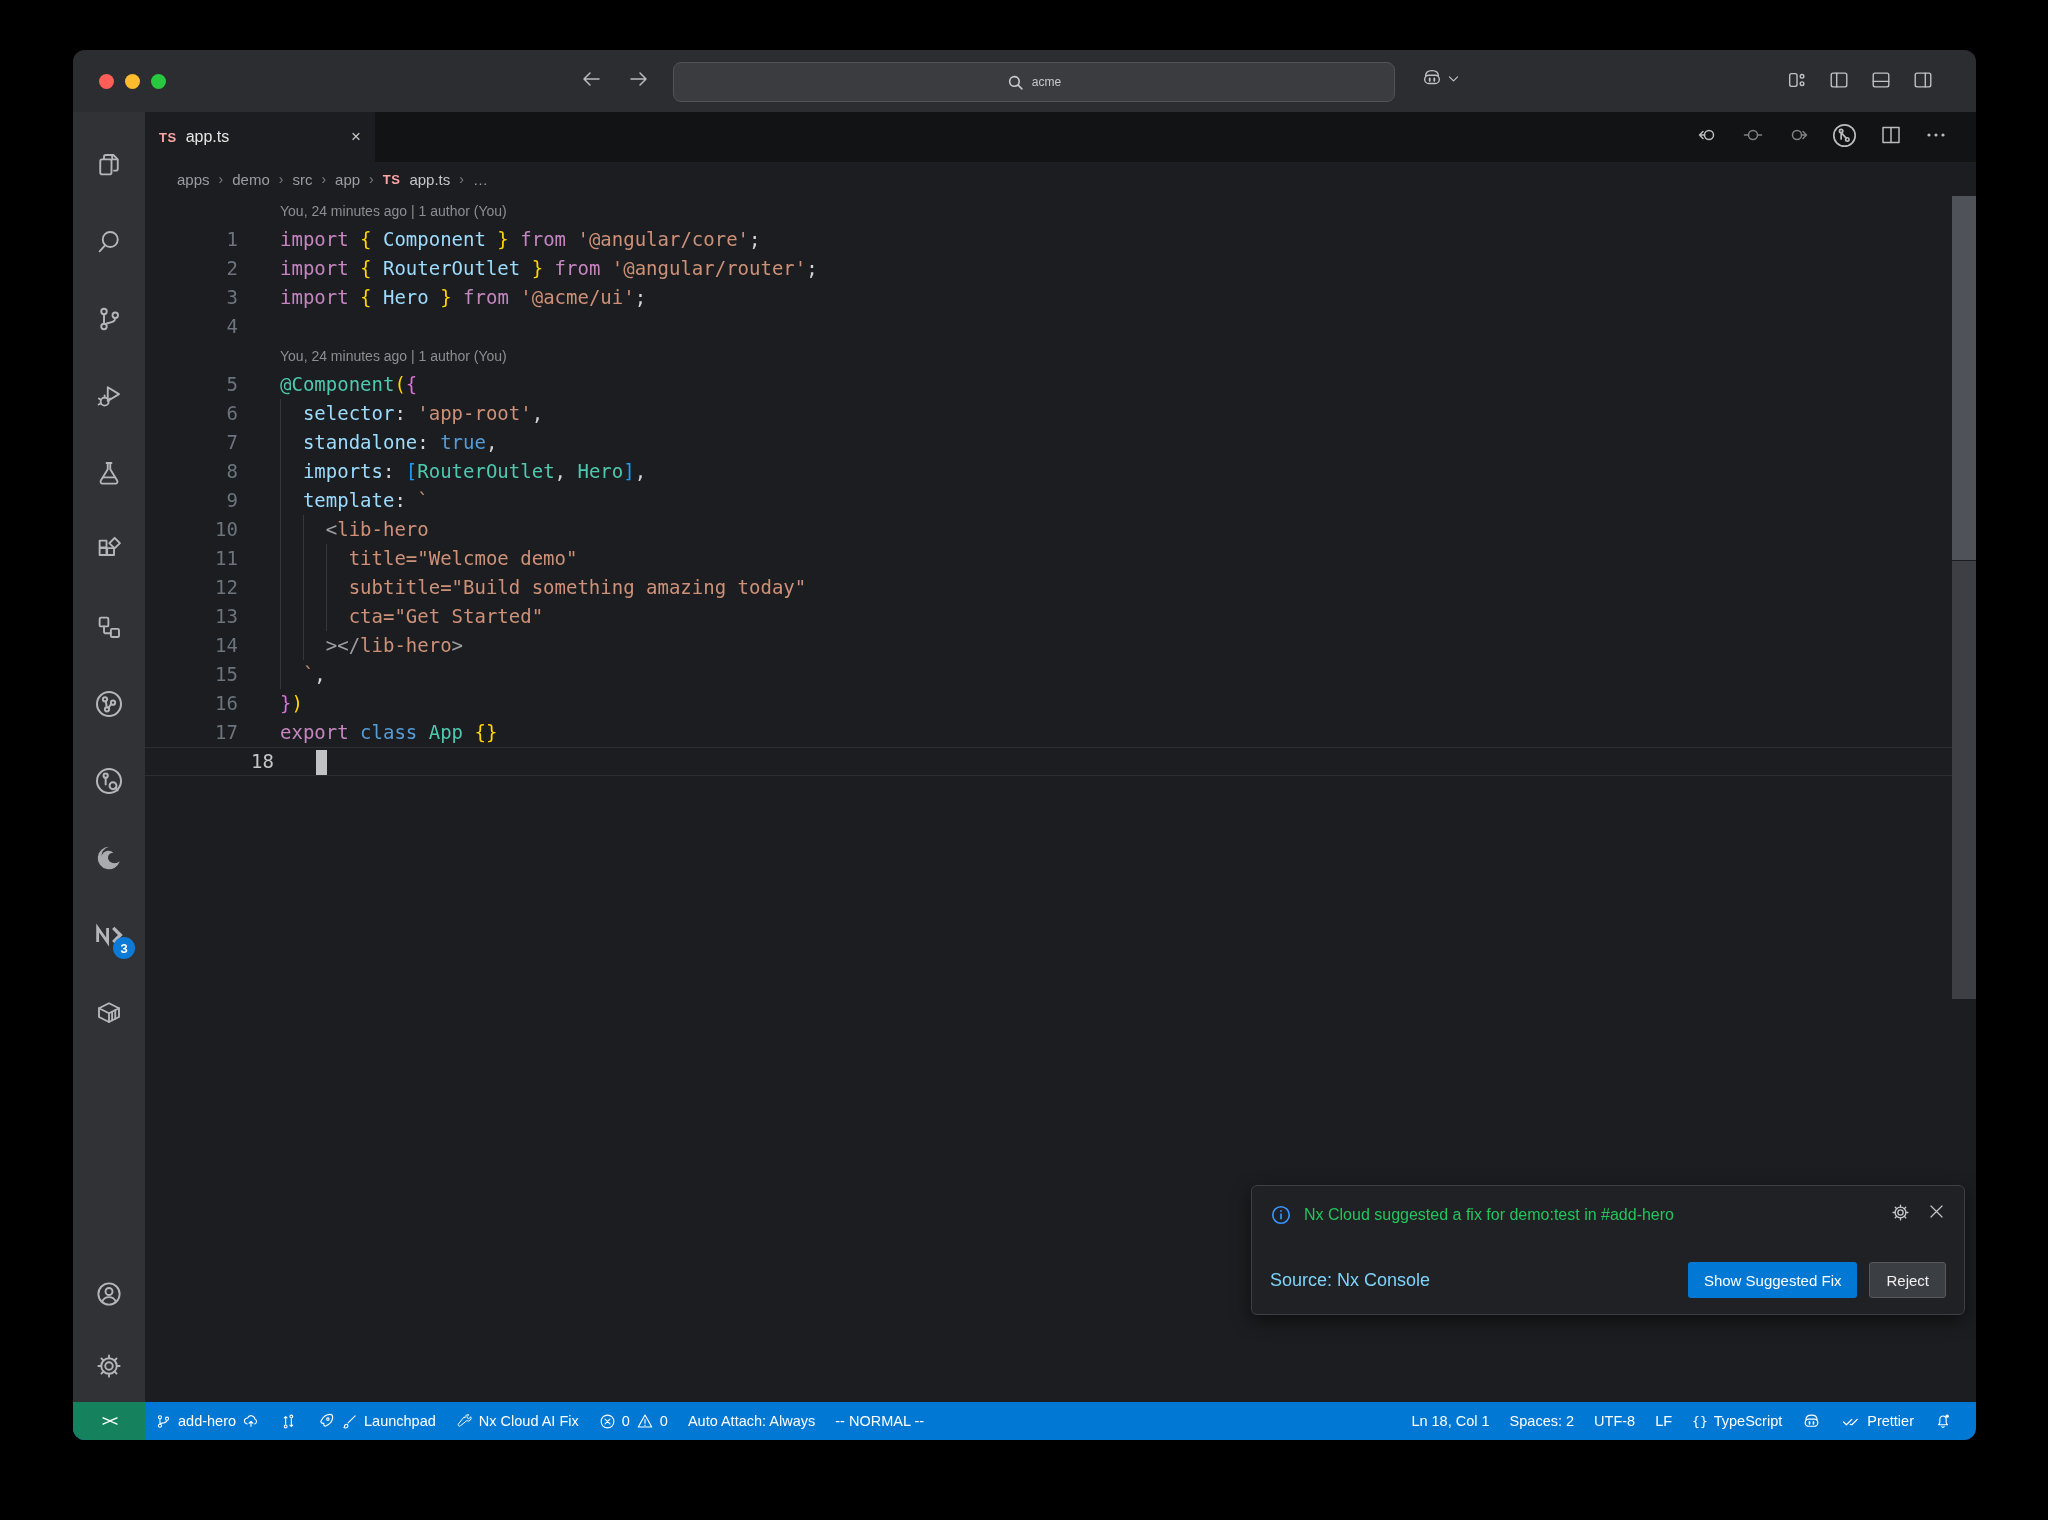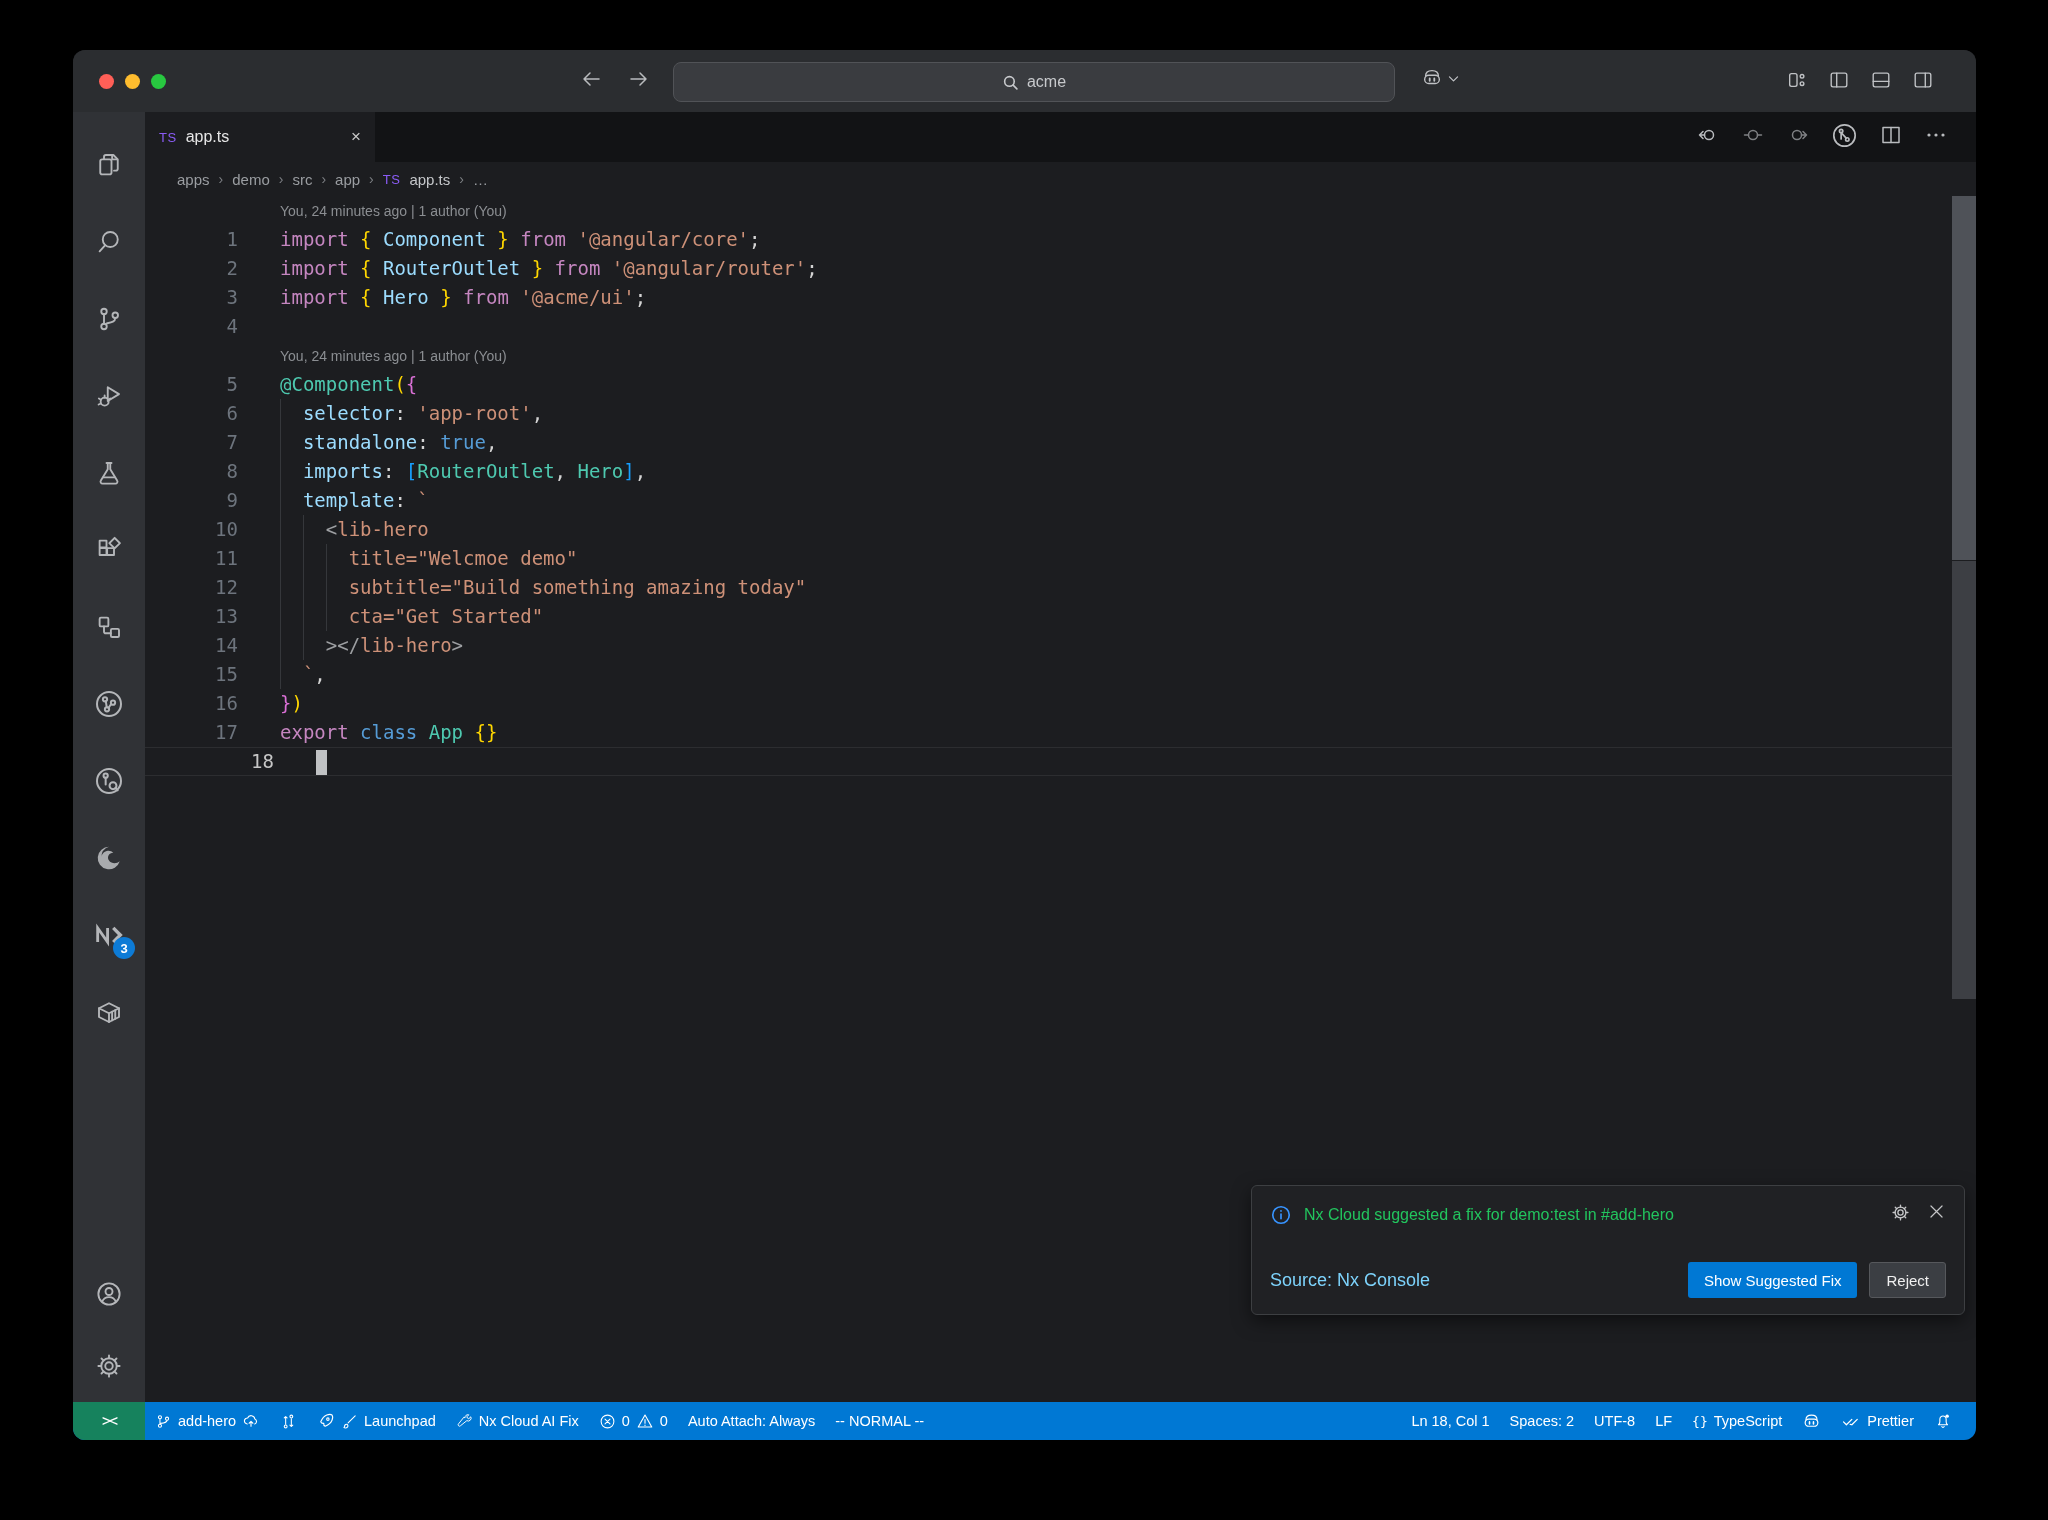--- a/index.html
+++ b/index.html
@@ -8,36 +8,36 @@
   .window{position:absolute;left:73px;top:50px;width:1903px;height:1390px;background:#1c1d20;
           border-radius:12px;overflow:hidden;display:flex;flex-direction:column;}
   
   .titlebar{position:relative;height:62px;flex:0 0 62px;background:#2b2d30;}
   .lights{position:absolute;left:26px;top:24px;display:flex;gap:11px;}
   .light{width:15px;height:15px;border-radius:50%;}
   .navarrows{position:absolute;left:505px;top:16px;display:flex;gap:22px;color:#b9bbbe;}
   .navbtn{width:26px;height:26px;display:flex;align-items:center;justify-content:center;}
   .searchbox{position:absolute;left:600px;top:12px;width:720px;height:38px;background:#3a3c40;
              border:1px solid #515357;border-radius:8px;display:flex;align-items:center;
-             justify-content:center;gap:8px;color:#c7c9cc;font-size:16px;}
+             justify-content:center;gap:8px;color:#c7c9cc;font-size:12px;}
   .copilot-menu{position:absolute;left:1348px;top:17px;display:flex;align-items:center;gap:4px;color:#c0c2c5;}
   .tb-icons{position:absolute;right:42px;top:19px;display:flex;gap:20px;color:#c0c2c5;}
   
   .main{flex:1;display:flex;min-height:0;}
   .activitybar{width:72px;flex:0 0 72px;background:#303236;display:flex;flex-direction:column;align-items:center;padding-top:14px;}
   .ab-top{display:flex;flex-direction:column;align-items:center;flex:1;}
   .ab-item{position:relative;width:48px;height:77px;display:flex;align-items:center;justify-content:center;color:#b4b6b9;}
   .ab-item.short{height:72px;}
   .badge{position:absolute;right:-2px;bottom:14px;min-width:22px;height:22px;border-radius:11px;background:#0d7bd6;
          color:#fff;font-size:13px;font-weight:bold;display:flex;align-items:center;justify-content:center;}
   
   .editorcol{flex:1;display:flex;flex-direction:column;position:relative;min-width:0;}
   .tabbar{height:50px;flex:0 0 50px;background:#121315;display:flex;align-items:stretch;position:relative;}
   .tab{width:202px;background:#1c1d20;display:flex;align-items:center;padding:0 14px;gap:9px;color:#e6e6e6;font-size:16px;}
-  .ts-badge{color:#8b5cf6;font-weight:normal;font-size:13px;letter-spacing:.5px;}
+  .ts-badge{color:#fca5a5;font-weight:bold;font-size:13px;letter-spacing:.5px;}
   .tab-close{margin-left:auto;color:#c9c9c9;font-size:17px;}
   .editor-actions{position:absolute;right:28px;top:0;height:50px;display:flex;align-items:center;gap:21px;color:#b9bbbe;}
   .breadcrumb{height:34px;flex:0 0 34px;display:flex;align-items:center;padding-left:32px;gap:9px;
               color:#9a9da1;font-size:15px;background:#1c1d20;}
   .crumb-sep{color:#7c7f83;font-size:14px;}
   
   .codearea{position:relative;flex:1;overflow:hidden;background:#1c1d20;}
   .crow{display:flex;height:29px;line-height:29px;font-family:"DejaVu Sans Mono",monospace;font-size:19px;white-space:pre;padding-left:23px;}
   .crow.active{border-top:1px solid #2c2d30;border-bottom:1px solid #2c2d30;height:27px;line-height:27px;}
   .gut{flex:0 0 70px;text-align:right;color:#6d747d;user-select:none;}

